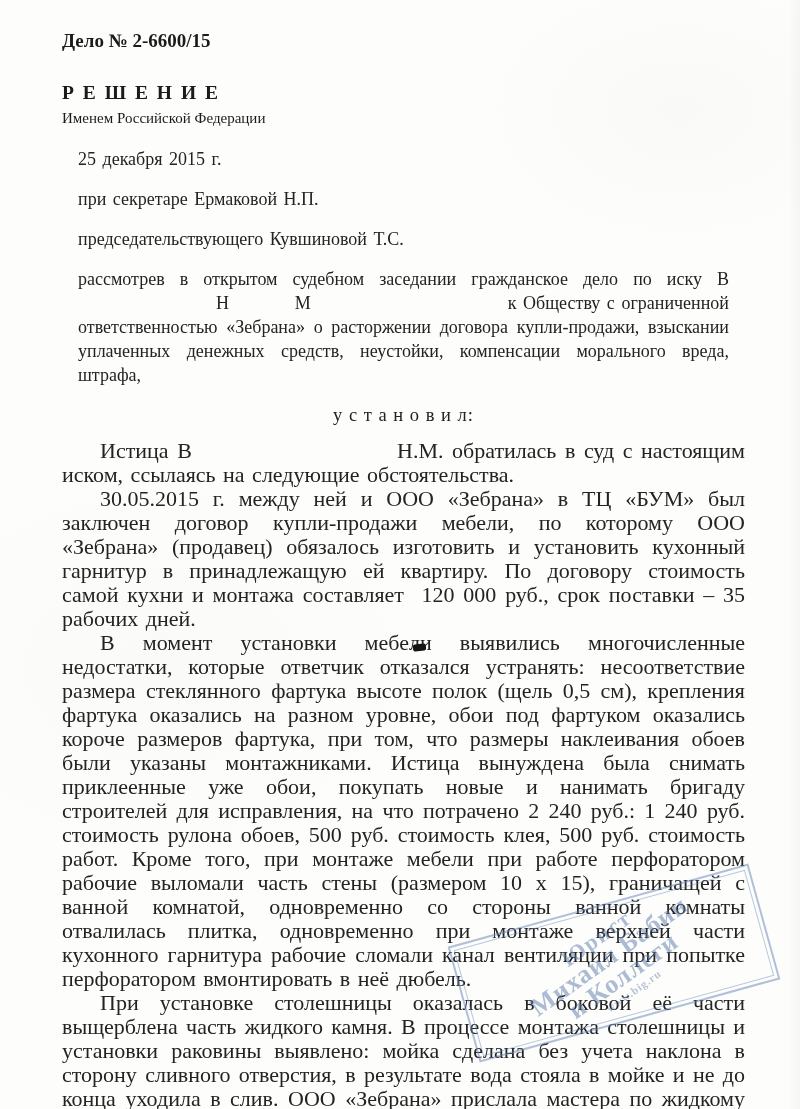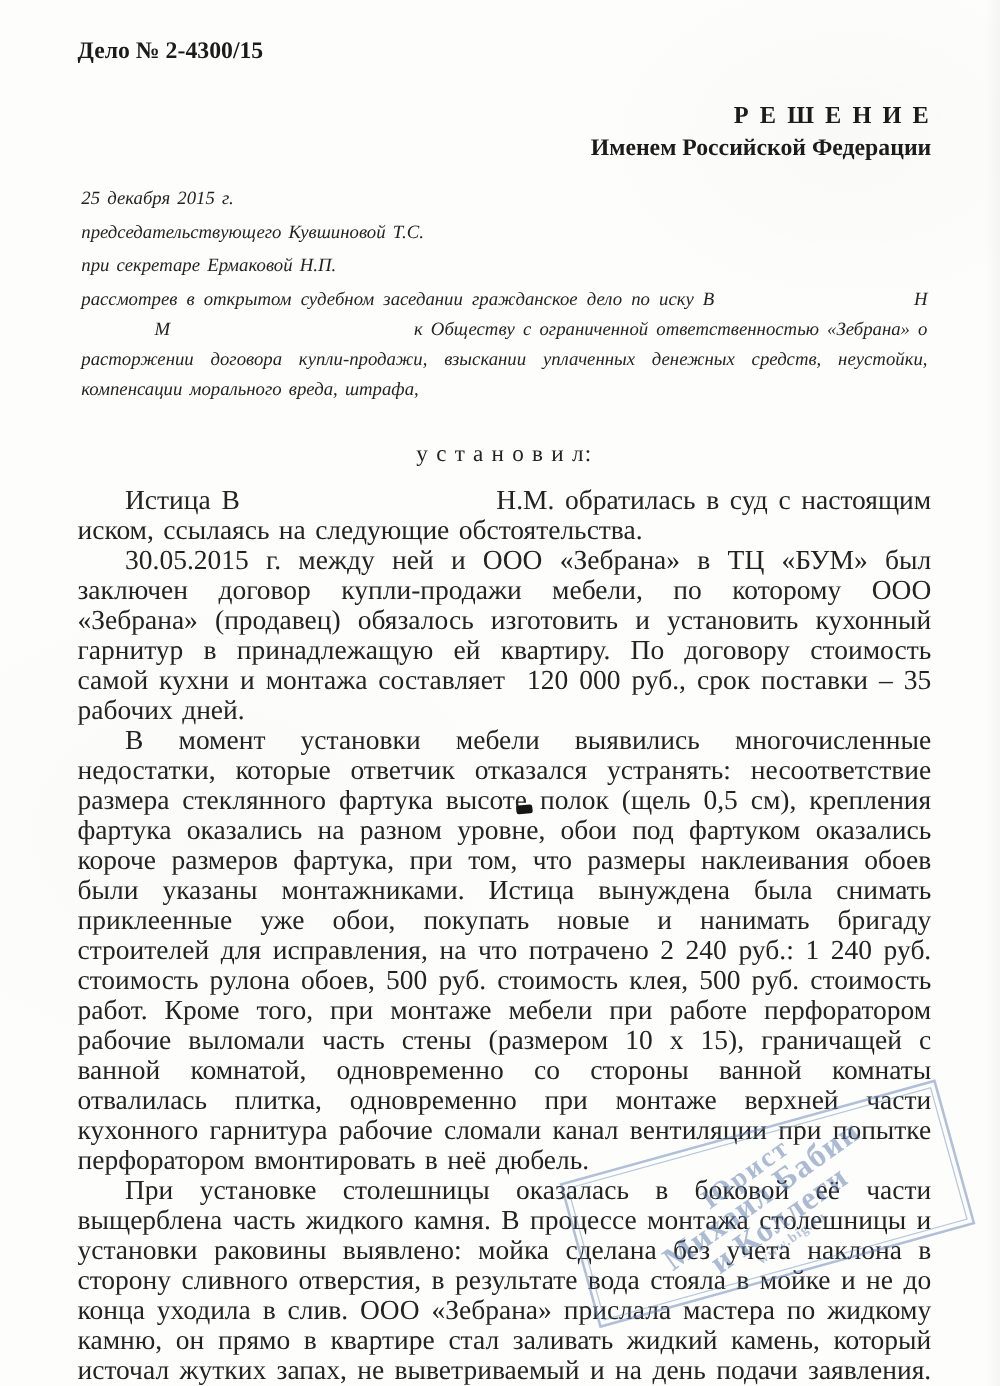--- a/index.html
+++ b/index.html
@@ -23,54 +23,53 @@
     box-sizing: border-box;
     padding: 30px 55px 0 62px;
   }
   .case-number {
     font-weight: bold;
     font-size: 19px;
     color: #1b1b1b;
     margin: 0 0 28px 0;
   }
   .doc-title {
-    text-align: right;
+    text-align: left;
     font-weight: bold;
     font-size: 19.5px;
     letter-spacing: 2px;
     color: #1b1b1b;
     margin: 0;
     line-height: 26px;
   }
   .doc-subtitle {
-    text-align: right;
-    font-weight: bold;
-    font-size: 19px;
+    text-align: left;
+    font-weight: normal;
+    font-size: 15px;
     color: #1b1b1b;
     margin: 0;
     line-height: 25px;
   }
   .preamble {
     margin-top: 16px;
   }
   .preamble p {
-    margin: 3px;
-    font-size: 15px;
+    margin: 16px;
+    font-size: 18px;
     line-height: 24px;
     word-spacing: 2px;
-    font-style: italic;
   }
   .justified {
     text-align: justify;
   }
   .established {
     text-align: center;
     font-size: 18.5px;
     letter-spacing: 1px;
-    margin: 28px 0 12px 0;
+    margin: 16px 0 12px 0;
     line-height: 24px;
   }
   .body-paragraph {
     margin: 0;
     font-size: 22px;
     line-height: 24px;
     word-spacing: 2px;
     text-align: justify;
     text-indent: 38px;
   }
@@ -118,30 +117,30 @@
   .wm-line-1 { font-size: 22px; line-height: 20px; letter-spacing: 2px; }
   .wm-line-2 { font-size: 26px; line-height: 24px; letter-spacing: 1px; }
   .wm-line-3 { font-size: 26px; line-height: 24px; letter-spacing: 1px; }
   .wm-line-4 { font-size: 11px; line-height: 12px; letter-spacing: 1px; color: rgba(88,122,170,0.45); }
 </style>
 </head>
 <body>
 
 <div class="page">
 
-  <div class="case-number">Дело № 2-4300/15</div>
+  <div class="case-number">Дело № 2-6600/15</div>
 
   <div class="doc-title">Р Е Ш Е Н И Е</div>
 
   <div class="doc-subtitle">Именем Российской Федерации</div>
 
   <div class="preamble">
     <p>25 декабря 2015 г.</p>
+    <p>при секретаре Ермаковой Н.П.</p>
     <p>председательствующего Кувшиновой Т.С.</p>
-    <p>при секретаре Ермаковой Н.П.</p>
     <p class="justified">рассмотрев в открытом судебном заседании гражданское дело по иску В &nbsp;&nbsp;&nbsp;&nbsp;&nbsp;&nbsp;&nbsp;&nbsp;&nbsp;&nbsp;&nbsp;&nbsp;&nbsp;&nbsp;&nbsp;&nbsp;&nbsp;&nbsp;&nbsp;&nbsp; Н &nbsp;&nbsp;&nbsp;&nbsp;&nbsp;&nbsp;&nbsp;&nbsp; М &nbsp;&nbsp;&nbsp;&nbsp;&nbsp;&nbsp;&nbsp;&nbsp;&nbsp;&nbsp;&nbsp;&nbsp;&nbsp;&nbsp;&nbsp;&nbsp;&nbsp;&nbsp;&nbsp;&nbsp;&nbsp;&nbsp;&nbsp;&nbsp;&nbsp;&nbsp;&nbsp;&nbsp; к Обществу с ограниченной ответственностью «Зебрана» о расторжении договора купли-продажи, взыскании уплаченных денежных средств, неустойки, компенсации морального вреда, штрафа,</p>
   </div>
 
   <div class="established">у с т а н о в и л:</div>
 
   <p class="body-paragraph">Истица В &nbsp;&nbsp;&nbsp;&nbsp;&nbsp;&nbsp;&nbsp;&nbsp;&nbsp;&nbsp;&nbsp;&nbsp;&nbsp;&nbsp;&nbsp;&nbsp;&nbsp;&nbsp;&nbsp;&nbsp;&nbsp;&nbsp; Н.М. обратилась в суд с настоящим иском, ссылаясь на следующие обстоятельства.</p>
 
   <p class="body-paragraph">30.05.2015 г. между ней и ООО «Зебрана» в ТЦ «БУМ» был заключен договор купли-продажи мебели, по которому ООО «Зебрана» (продавец) обязалось изготовить и установить кухонный гарнитур в принадлежащую ей квартиру. По договору стоимость самой кухни и монтажа составляет &nbsp;120 000 руб., срок поставки – 35 рабочих дней.</p>
 
   <p class="body-paragraph">В момент установки мебели выявились многочисленные недостатки, которые ответчик отказался устранять: несоответствие размера стеклянного фартука высоте полок (щель 0,5 см), крепления фартука оказались на разном уровне, обои под фартуком оказались короче размеров фартука, при том, что размеры наклеивания обоев были указаны монтажниками. Истица вынуждена была снимать приклеенные уже обои, покупать новые и нанимать бригаду строителей для исправления, на что потрачено 2 240 руб.: 1 240 руб. стоимость рулона обоев, 500 руб. стоимость клея, 500 руб. стоимость работ. Кроме того, при монтаже мебели при работе перфоратором рабочие выломали часть стены (размером 10 х 15), граничащей с ванной комнатой, одновременно со стороны ванной комнаты отвалилась плитка, одновременно при монтаже верхней части кухонного гарнитура рабочие сломали канал вентиляции при попытке перфоратором вмонтировать в неё дюбель.</p>

